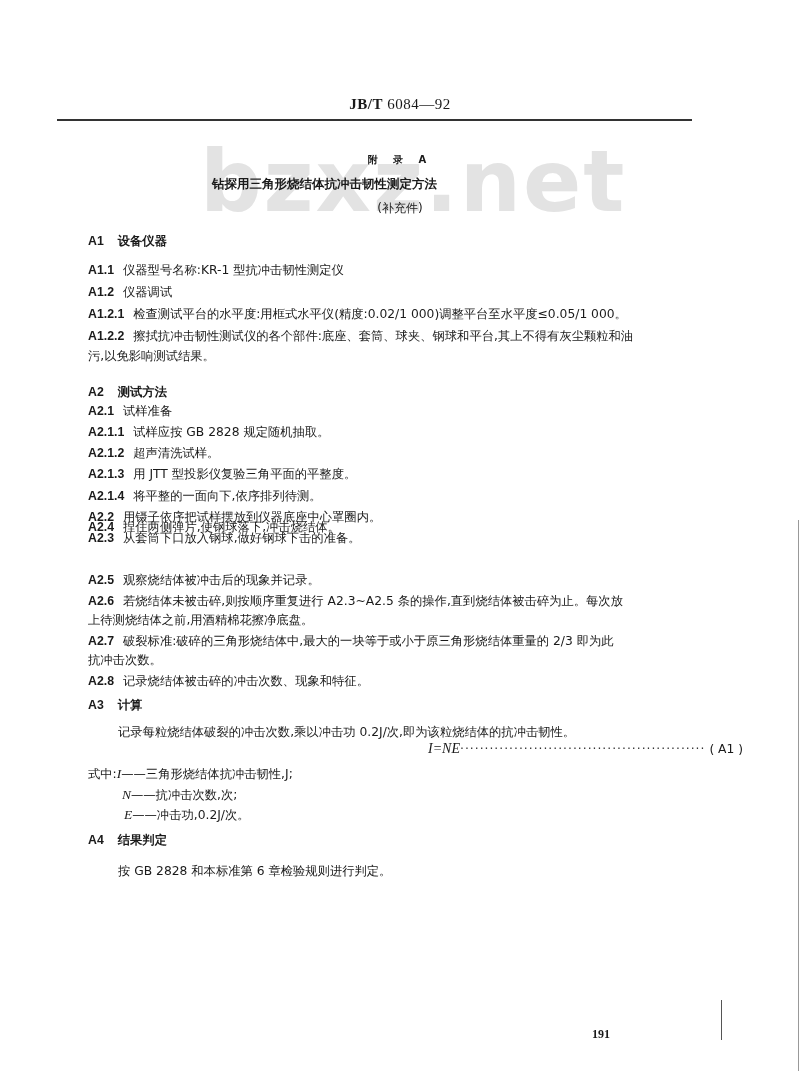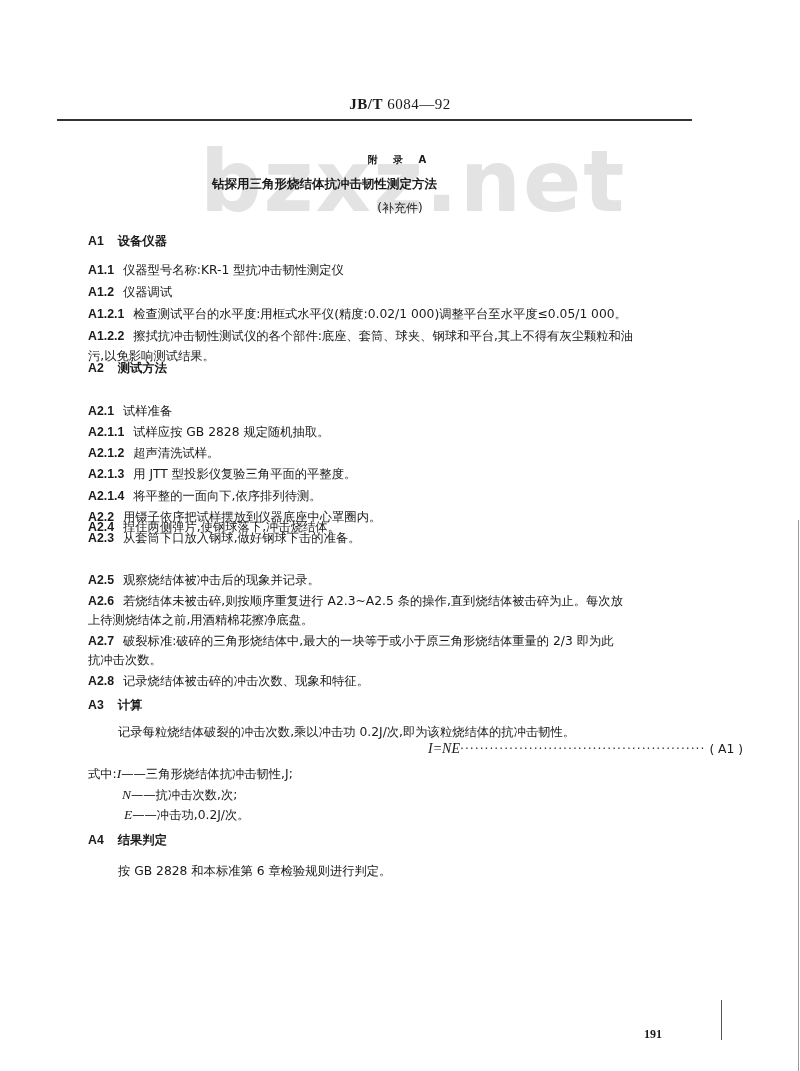--- a/index.html
+++ b/index.html
@@ -19,21 +19,21 @@
   .title2 { left:0; width:649px; top:176px; text-align:center; font-size:12.5px; font-weight:bold; font-family:"DejaVu Sans", sans-serif;}
   .title3 { left:0; width:800px; top:200px; text-align:center; font-size:12px; font-family:"DejaVu Sans", sans-serif;}
   .line { left:88px; font-size:12.3px; white-space:nowrap; font-family:"DejaVu Sans", sans-serif; }
   .line .num { font-family:"Liberation Sans", sans-serif; font-weight:bold; margin-right:9px; }
   .sec { font-weight:bold; }
   .sec .num { margin-right:14px; }
   .indent { left:118px; }
   .formula { left:428px; top:741px; font-size:12.3px; white-space:nowrap; font-family:"DejaVu Sans", sans-serif; }
   .formula i { font-family:"Liberation Serif", serif; font-size:14px; }
   .dots { display:inline-block; letter-spacing:1px; color:#333; }
-  .page-num { left:644px; top:1027px; font-size:12px; font-weight:bold; font-family:"Liberation Serif", serif; }
+  .page-num { left:592px; top:1027px; font-size:12px; font-weight:bold; font-family:"Liberation Serif", serif; }
   .vline1 { left:721px; top:1000px; width:0; height:40px; border-left:1px solid #555; }
   .vline2 { left:798px; top:520px; width:0; height:551px; border-left:1px solid #999; }
   i.var { font-family:"Liberation Serif", serif; font-size:13.5px; }
 </style>
 </head>
 <body>
 
 <div class="abs hdr-code">
   <b>JB/T</b>
   <span>6084—92</span>
@@ -48,21 +48,21 @@
 
 <div class="abs line sec" style="top:233px">
   <span class="num">A1</span><span>设备仪器</span>
 </div>
 <div class="abs line" style="top:262px"><span class="num">A1.1</span><span>仪器型号名称:KR-1 型抗冲击韧性测定仪</span></div>
 <div class="abs line" style="top:284px"><span class="num">A1.2</span><span>仪器调试</span></div>
 <div class="abs line" style="top:306px"><span class="num">A1.2.1</span><span>检查测试平台的水平度:用框式水平仪(精度:0.02/1 000)调整平台至水平度≤0.05/1 000。</span></div>
 <div class="abs line" style="top:328px"><span class="num">A1.2.2</span><span>擦拭抗冲击韧性测试仪的各个部件:底座、套筒、球夹、钢球和平台,其上不得有灰尘颗粒和油</span></div>
 <div class="abs line" style="top:348px">污,以免影响测试结果。</div>
 
-<div class="abs line sec" style="top:360px">
+<div class="abs line sec" style="top:384px">
   <span class="num">A2</span><span>测试方法</span>
 </div>
 <div class="abs line" style="top:403px"><span class="num">A2.1</span><span>试样准备</span></div>
 <div class="abs line" style="top:424px"><span class="num">A2.1.1</span><span>试样应按 GB 2828 规定随机抽取。</span></div>
 <div class="abs line" style="top:445px"><span class="num">A2.1.2</span><span>超声清洗试样。</span></div>
 <div class="abs line" style="top:466px"><span class="num">A2.1.3</span><span>用 JTT 型投影仪复验三角平面的平整度。</span></div>
 <div class="abs line" style="top:488px"><span class="num">A2.1.4</span><span>将平整的一面向下,依序排列待测。</span></div>
 <div class="abs line" style="top:509px"><span class="num">A2.2</span><span>用镊子依序把试样摆放到仪器底座中心罩圈内。</span></div>
 <div class="abs line" style="top:530px"><span class="num">A2.3</span><span>从套筒下口放入钢球,做好钢球下击的准备。</span></div>
 <div class="abs line" style="top:519px"><span class="num">A2.4</span><span>捏住两侧弹片,使钢球落下,冲击烧结体。</span></div>

